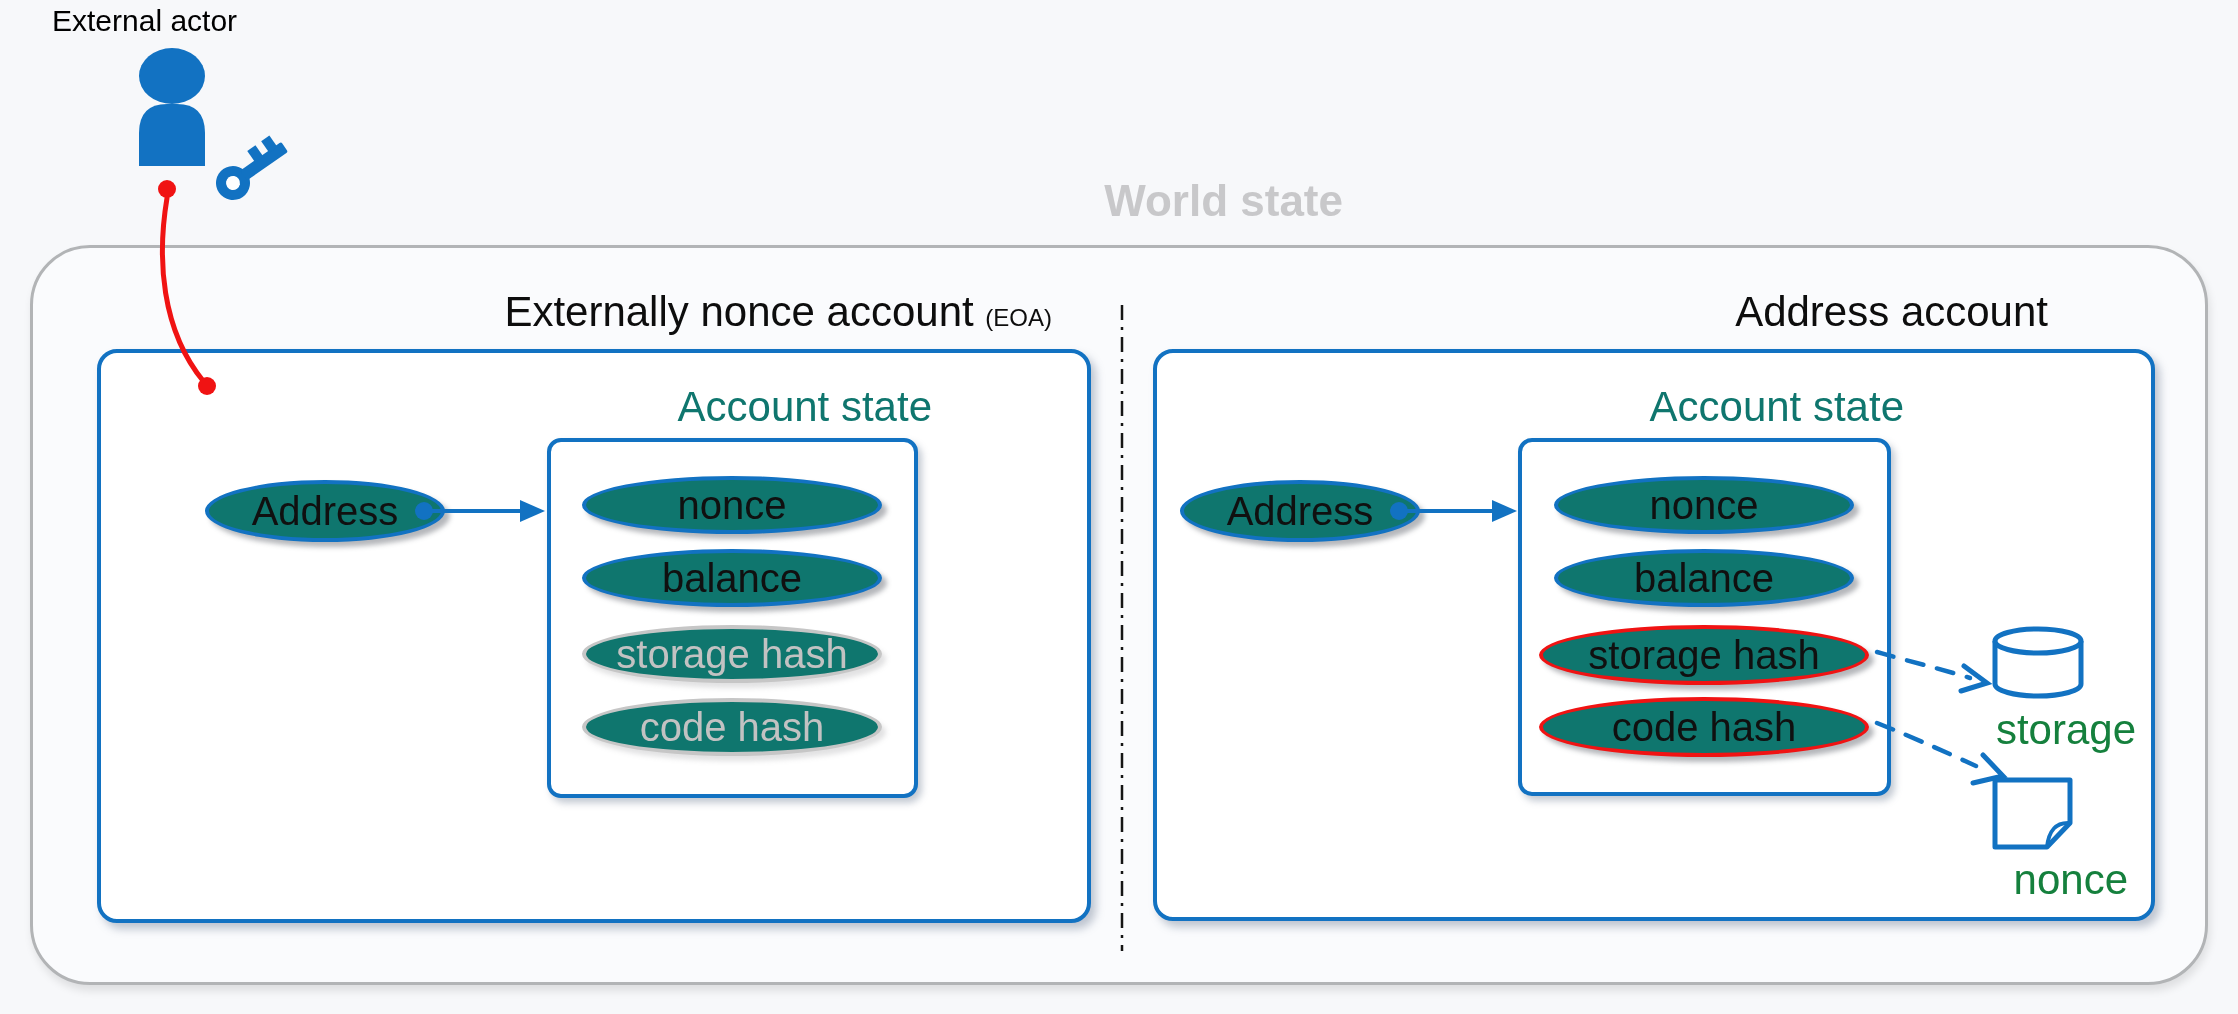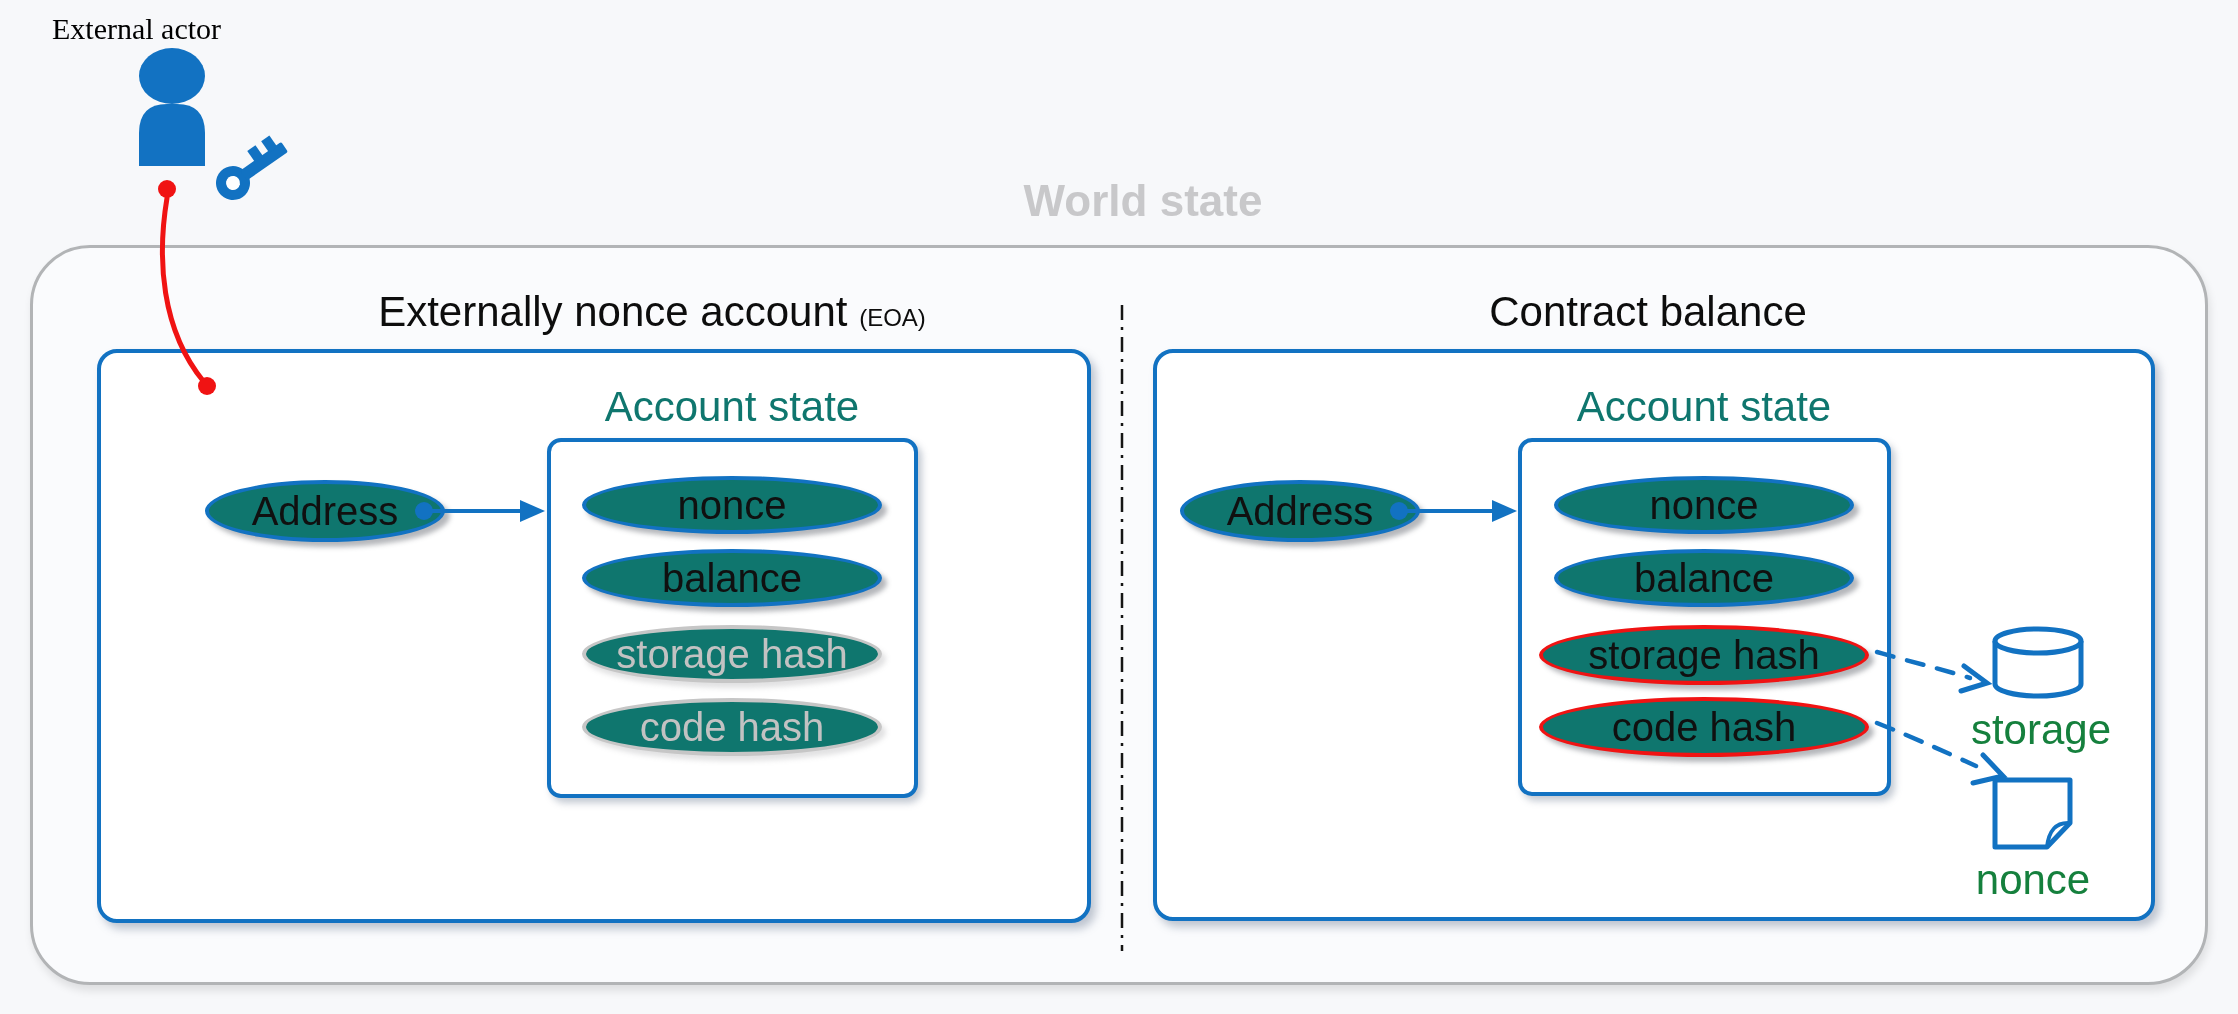--- a/index.html
+++ b/index.html
@@ -1,39 +1,39 @@
 <!DOCTYPE html>
 <html><head>
 <meta charset="utf-8">
 <style>
   html,body{margin:0;padding:0;background:#f7f8fa;}
   #canvas{position:relative;width:2238px;height:1014px;overflow:hidden;
           font-family:"Liberation Sans",sans-serif;background:#f7f8fa;}
   .abs{position:absolute;}
   .label{color:#111;white-space:nowrap;}
-  .center{text-align:center;}
+  .center{text-align:right;}
 
   
   .world-box{left:30px;top:245px;width:2172px;height:734px;border:3px solid #b2b4b6;
              border-radius:60px;background:#fafbfd;box-shadow:2px 6px 8px rgba(0,0,0,.10);}
   .blue-box{border:4px solid #1272c2;background:#fff;border-radius:20px;
             box-shadow:5px 6px 8px rgba(100,115,140,.40);}
   .eoa-box{left:97px;top:349px;width:986px;height:566px;}
   .contract-box{left:1153px;top:349px;width:994px;height:564px;}
   .inner-box{border:4px solid #1272c2;background:#fff;border-radius:14px;
              box-shadow:4px 5px 7px rgba(100,115,140,.38);}
   .inner-left{left:547px;top:438px;width:363px;height:352px;}
   .inner-right{left:1518px;top:438px;width:365px;height:350px;}
 
   
   .world-title{left:943px;top:176px;width:400px;font-size:44px;font-weight:bold;color:#c8c8ca;}
   .sect-title{top:288px;width:800px;font-size:42px;color:#0d0d0d;}
   .sect-title .suffix{font-size:24px;}
   .acct-title{top:383px;width:400px;font-size:42px;color:#0f766e;}
-  .ext-actor{left:52px;top:12px;font-size:30px;color:#000;font-family:Liberation Serif, serif;}
+  .ext-actor{left:52px;top:4px;font-size:30px;color:#000;}
   .icon-label{font-size:42px;color:#15803d;}
 
   
   .ellipse{position:absolute;border-radius:50%;background:#0f766e;display:flex;align-items:center;
            justify-content:center;font-size:40px;color:#101010;border:4px solid #1272c2;
            box-shadow:5px 5px 5px rgba(90,95,105,.45);white-space:nowrap;}
   .field{width:292px;height:50px;}
   .addr{width:232px;height:54px;}
   .muted{border-color:#c6c6c6;color:#c2c2c2;box-shadow:4px 5px 5px rgba(140,140,145,.25);}
   .alert{border-color:#f01313;width:322px;height:52px;}
@@ -47,21 +47,21 @@
 
   <div class="abs label ext-actor">External actor</div>
 
   <div class="abs world-box"></div>
   <div class="abs label world-title center">World state</div>
 
   <div class="abs label sect-title center" style="left:252px">
     <span>Externally nonce account</span>
     <span class="suffix">(EOA)</span>
   </div>
-  <div class="abs label sect-title center" style="left:1248px">Contract balance</div>
+  <div class="abs label sect-title center" style="left:1248px">Address account</div>
 
   <div class="abs blue-box eoa-box"></div>
   <div class="abs blue-box contract-box"></div>
 
   <div class="abs label acct-title center" style="left:532px">Account state</div>
   <div class="abs label acct-title center" style="left:1504px">Account state</div>
   <div class="abs inner-box inner-left"></div>
   <div class="abs inner-box inner-right"></div>
 
   <div class="ellipse addr" style="left:205px;top:480px">Address</div>

